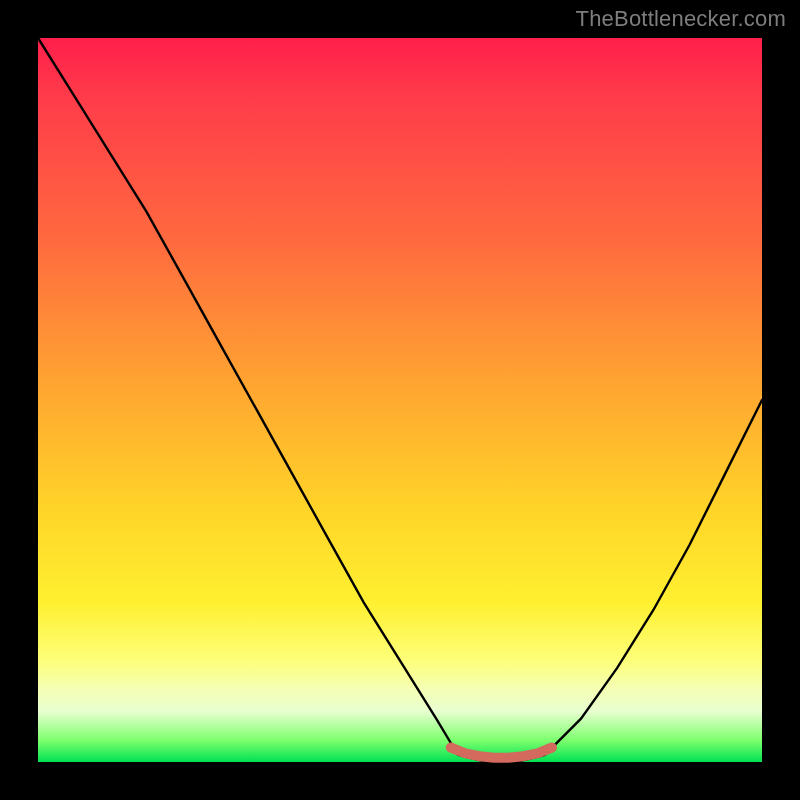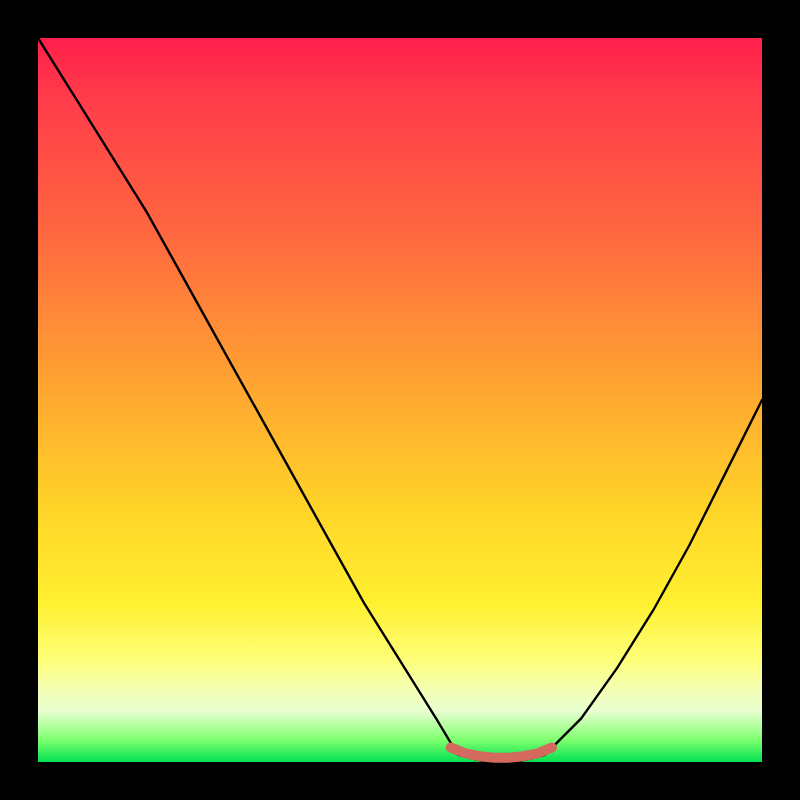--- a/index.html
+++ b/index.html
@@ -56,20 +56,21 @@
     top: 0;
     width: 724px;
     height: 724px;
     overflow: visible;
   }
 </style>
 </head>
 <body>
 
 <div class="frame">
+  <div class="watermark">TheBottleneсker.com</div>
 
   <div class="plot-area">
     <svg class="curve" viewBox="0 0 724 724" preserveAspectRatio="none">
 
       <path fill="none" stroke="#000" stroke-width="2.4" stroke-linecap="round" d="M0.0 0.0 L36.2 57.9 L72.4 115.8 L108.6 173.8 L144.8 238.9 L181.0 304.1 L217.2 369.2 L253.4 434.4 L289.6 499.6 L325.8 564.7 L362.0 622.6 L398.2 680.6 L419.9 716.8 L448.9 724.0 L477.8 724.0 L506.8 716.8 L543.0 680.6 L579.2 629.9 L615.4 572.0 L651.6 506.8 L687.8 434.4 L724.0 362.0" id="curve-path"></path>
 
       <path fill="none" stroke="#d46a5e" stroke-width="10" stroke-linecap="round" d="M412.7 709.5 L427.2 715.3 L441.6 718.2 L456.1 719.7 L470.6 719.7 L485.1 718.2 L499.6 715.3 L514.0 709.5" id="marker-path"></path>
     </svg>
   </div>
 </div>

